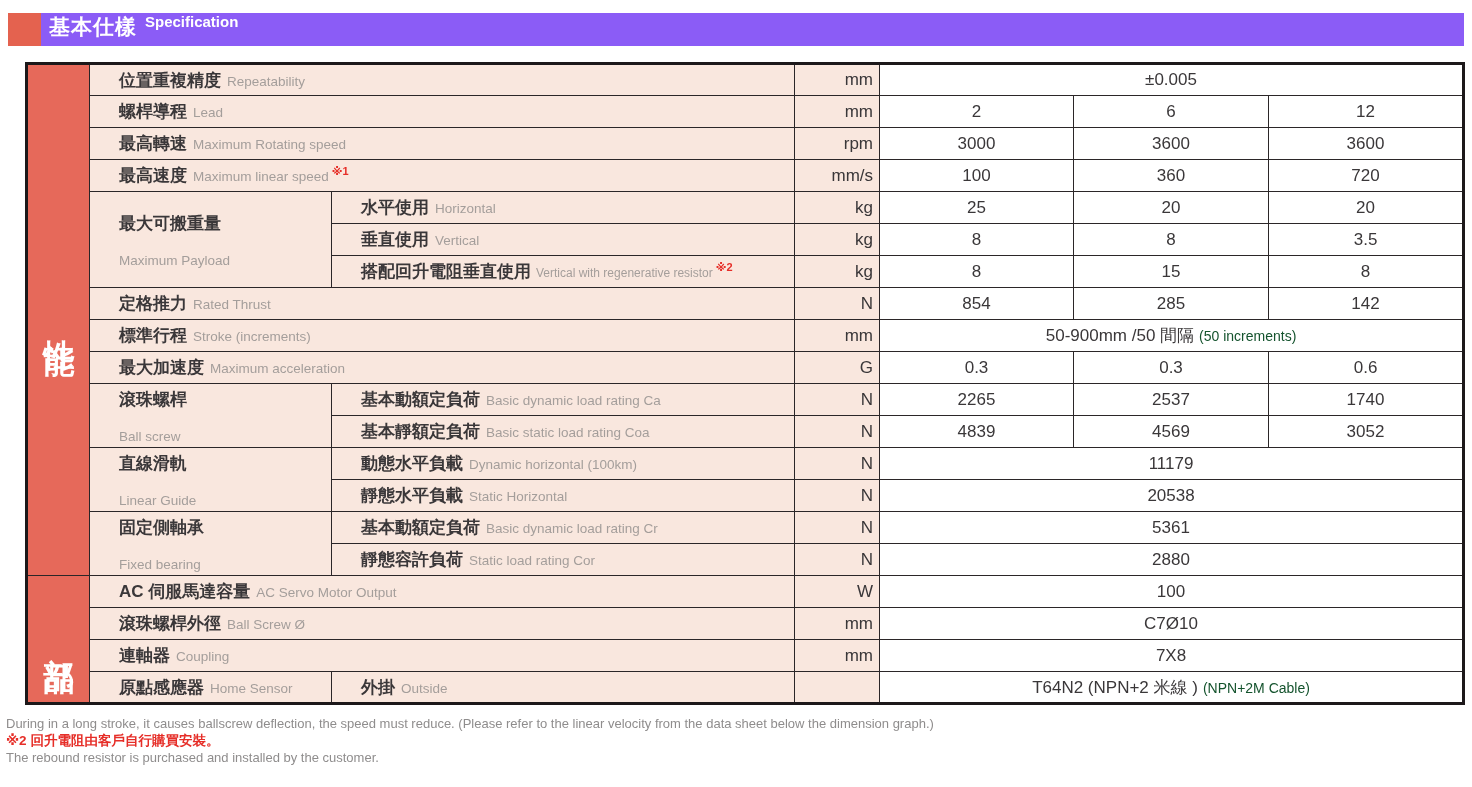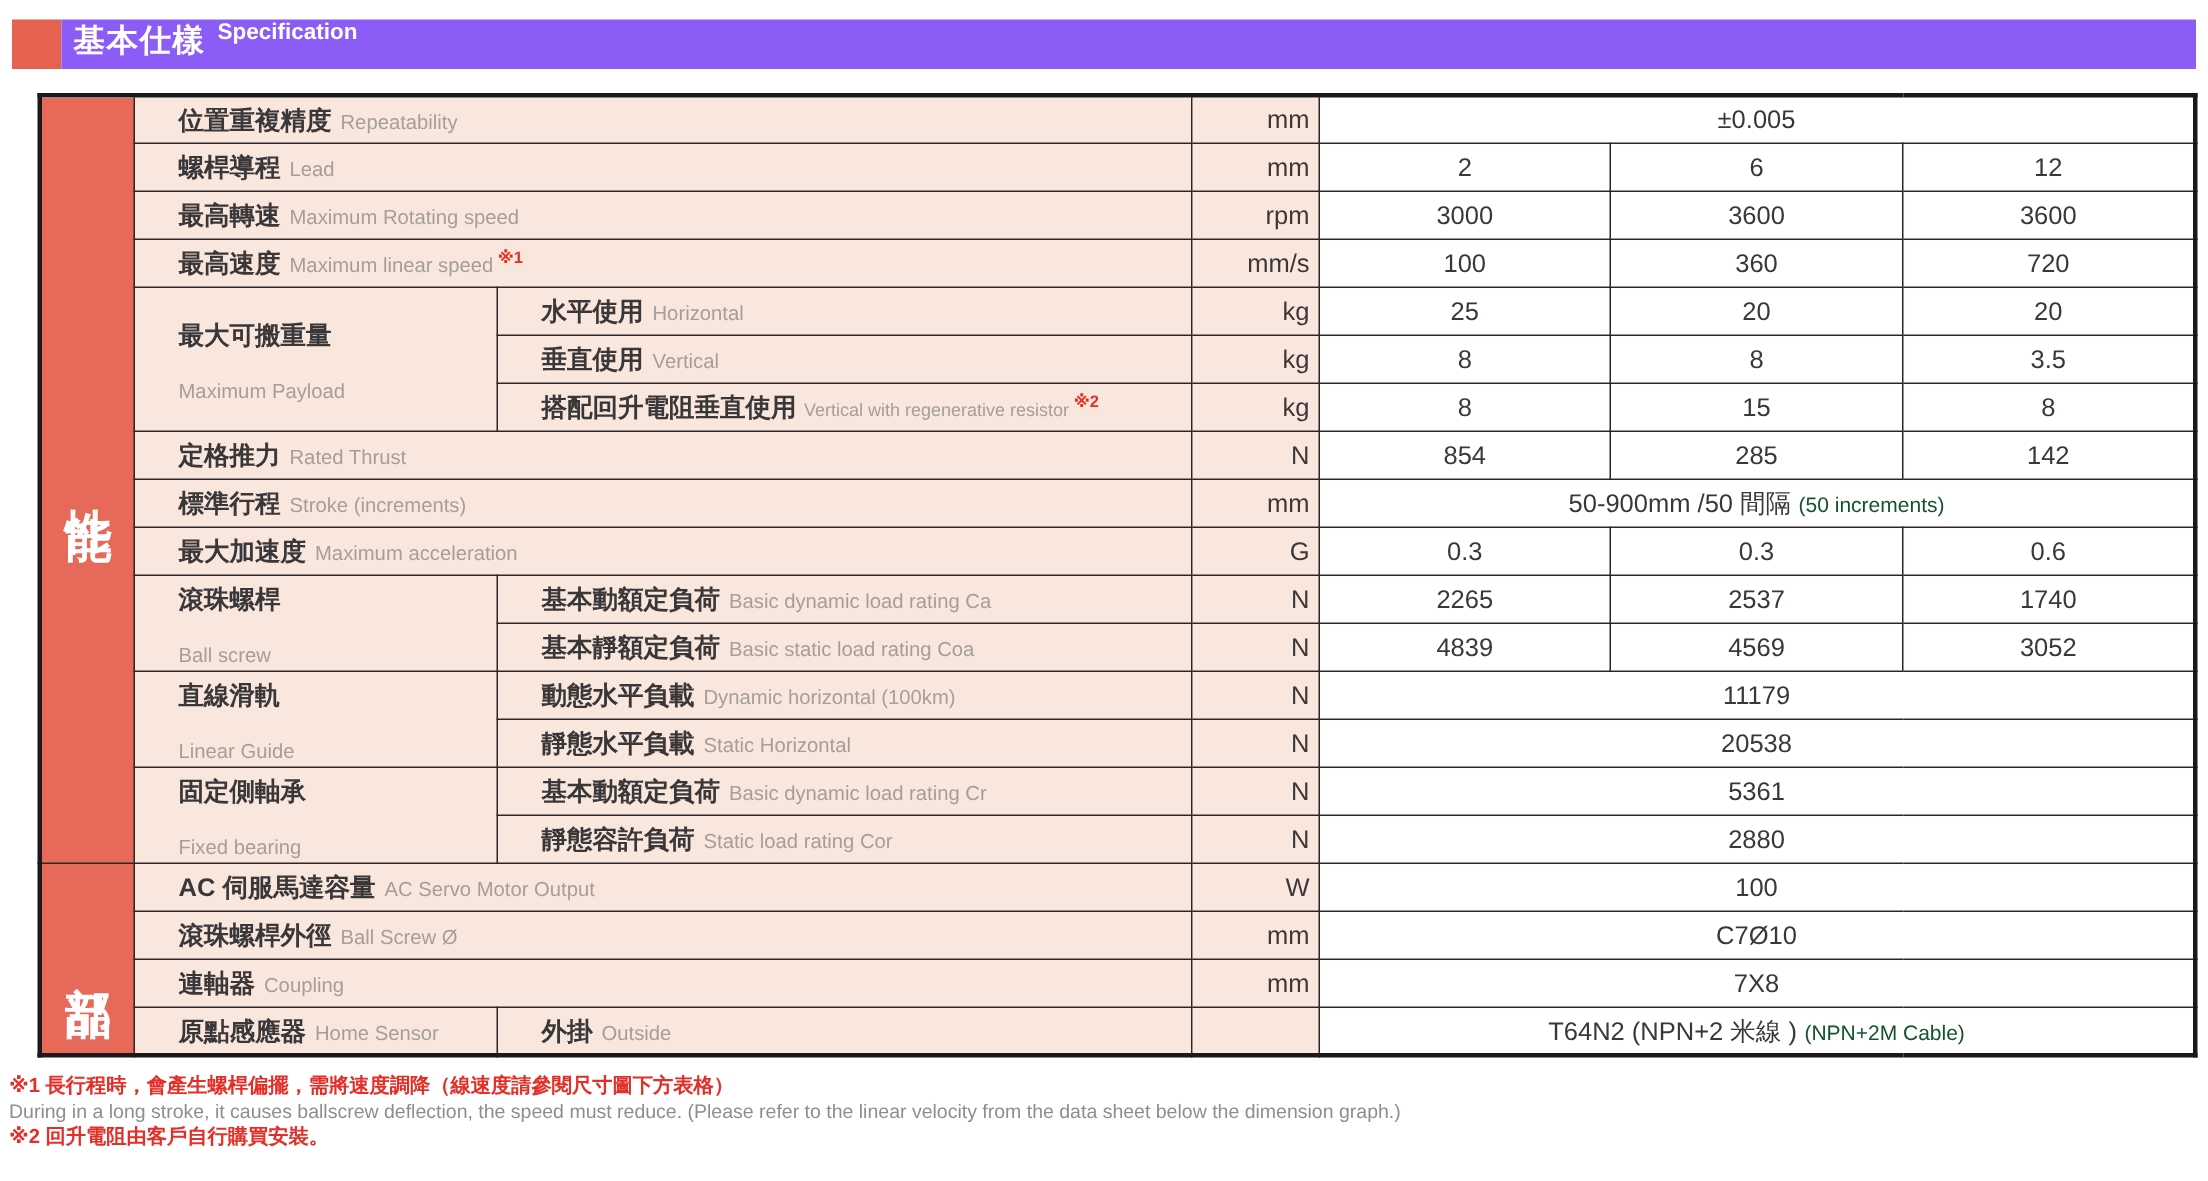--- a/index.html
+++ b/index.html
@@ -283,16 +283,16 @@
       </td>
       <td class="unit"></td>
       <td class="val" colspan="3">
         <span>T64N2 (NPN+2 米線 )</span><span class="val-sub">(NPN+2M Cable)</span>
       </td>
     </tr>
   </tbody>
 </table>
 
 <div class="footnotes">
-  <div class="fn-red">※1 長行程時，會產生螺桿偏擺，需將速度調降（線速度請參閱尺寸圖下方表格）</div>
   <div class="fn-gray">During in a long stroke, it causes ballscrew deflection, the speed must reduce. (Please refer to the linear velocity from the data sheet below the dimension graph.)</div>
   <div class="fn-red">※2 回升電阻由客戶自行購買安裝。</div>
+  <div class="fn-gray">The rebound resistor is purchased and installed by the customer.</div>
 </div>
 
 </body></html>

